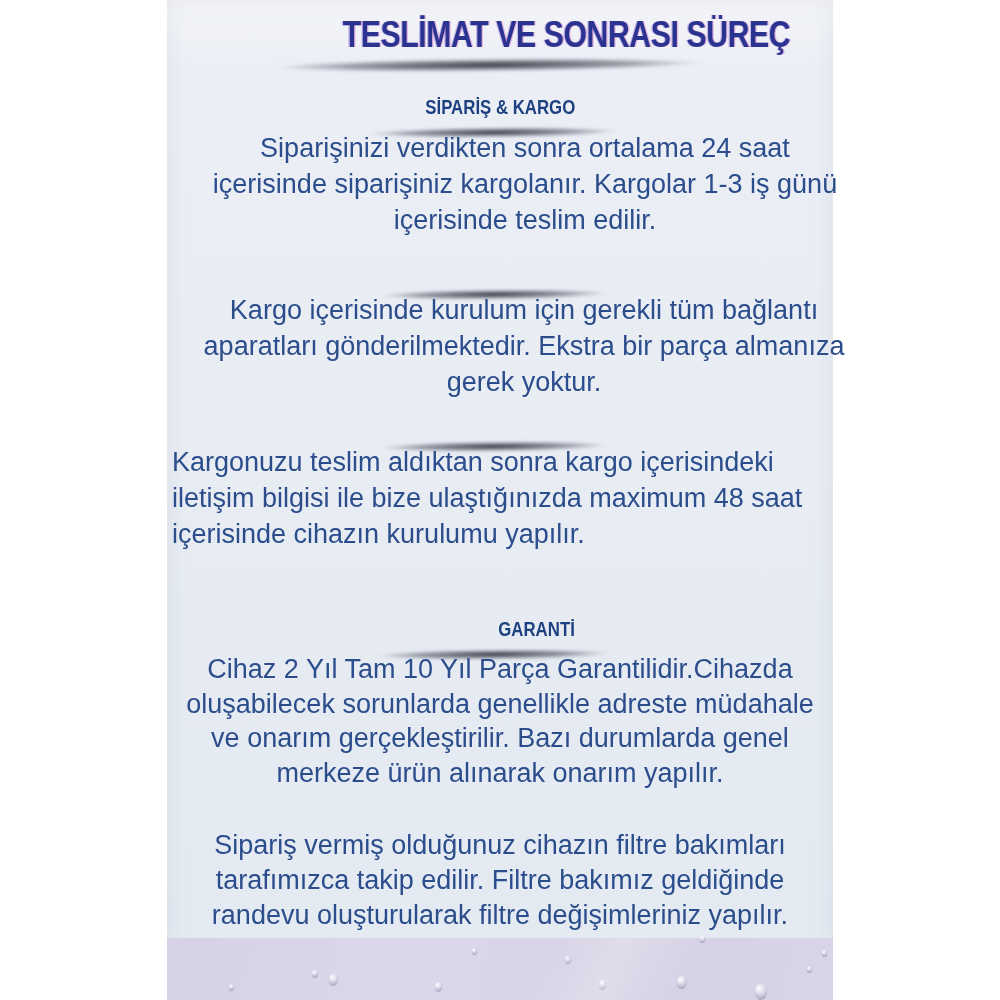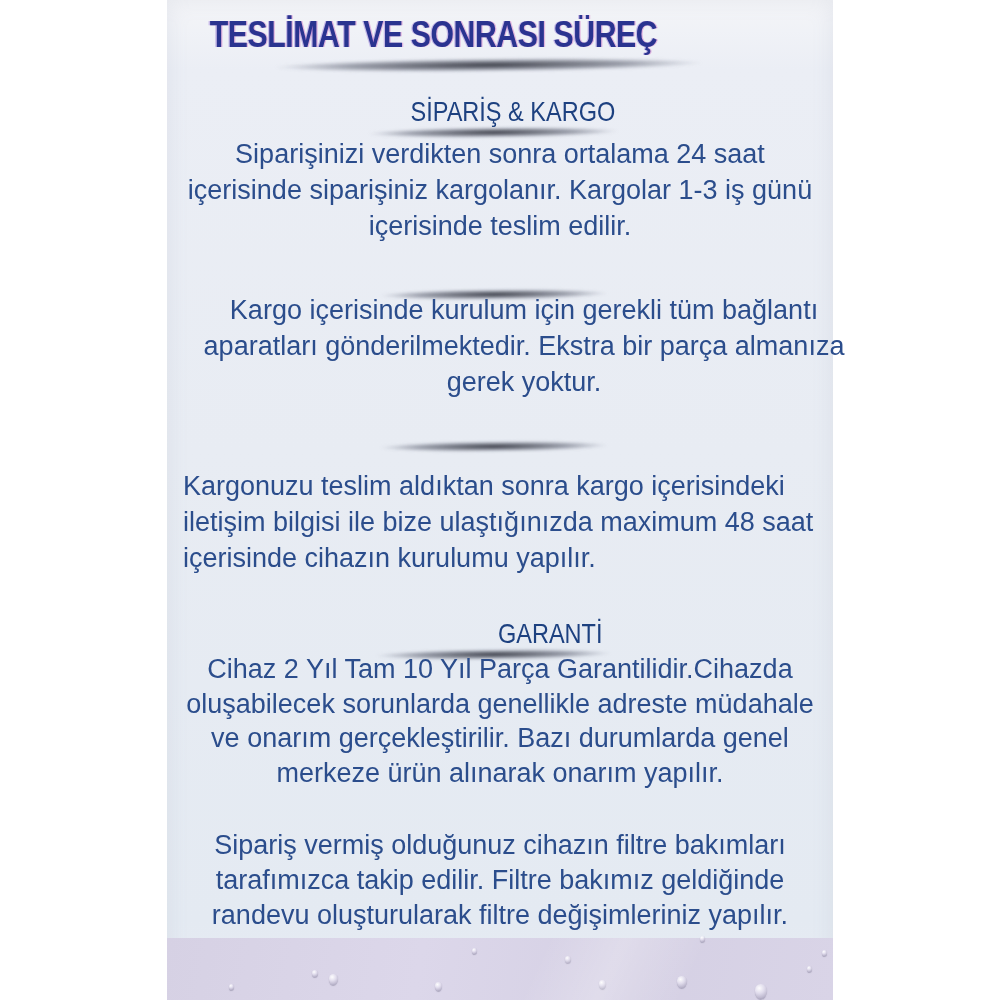--- a/index.html
+++ b/index.html
@@ -1,41 +1,41 @@
 <!DOCTYPE html>
 <html><head>
 <meta charset="utf-8">
 <style>
   html,body{margin:0;padding:0;background:#ffffff;}
   .canvas{position:relative;width:1000px;height:1000px;background:#ffffff;overflow:hidden;
           font-family:"Liberation Sans",sans-serif;}
   .panel{position:absolute;left:167px;top:0;width:666px;height:1000px;
          background:linear-gradient(180deg,#f4f5f8 0%,#ebeef5 7%,#e8ecf3 45%,#e4eaf2 92%,#e7ebf3 100%);
          box-shadow:inset 0 0 22px rgba(120,130,155,0.12);}
-  .title{position:absolute;top:14px;left:0;width:100%;text-align:left;
+  .title{position:absolute;top:14px;left:0;width:100%;text-align:right;
          font-size:36px;font-weight:700;letter-spacing:-0.5px;color:#2a3490;white-space:nowrap;}
   .title .condense{display:inline-block;transform:scaleX(0.84);transform-origin:50% 50%;
          text-shadow:1.5px 0 0 rgba(190,30,160,0.28),-1.5px 0 0 rgba(90,40,190,0.28);}
   .swoosh{position:absolute;left:50%;transform:translateX(-50%) rotate(-0.6deg);height:20px;
           border-radius:50%;filter:blur(1.5px);pointer-events:none;
           background:radial-gradient(ellipse 50% 34% at 48% 42%,rgba(18,20,30,0.82) 0%,rgba(55,60,78,0.45) 48%,rgba(110,115,135,0.18) 66%,rgba(140,145,165,0) 74%);}
   .swoosh-title{top:54px;width:580px;height:26px;}
   .swoosh-s1{top:124px;width:340px;}
   .swoosh-s2{top:286px;width:310px;}
   .swoosh-s3{top:438px;width:310px;}
   .swoosh-s4{top:646px;width:320px;}
-  .sec-h{position:absolute;left:13px;width:100%;text-align:center;font-size:28px;font-weight:400;
+  .sec-h{position:absolute;left:0;width:100%;text-align:center;font-size:20px;font-weight:700;
          color:#1d4180;white-space:nowrap;}
   .sec-h .condense{display:inline-block;transform:scaleX(0.84);transform-origin:50% 50%;}
   .h-s1{top:96px;} .h-s2{top:258px;} .h-s3{top:410px;} .h-s4{top:618px;margin-left:37px;} .h-s5{top:794px;}
   .h-s5 .condense{border-bottom:3px solid rgba(35,45,80,0.75);padding:0 4px 1px 4px;}
   .para{position:absolute;left:0;width:100%;text-align:center;white-space:pre-line;
         color:#2b4d8c;font-size:27px;line-height:36px;font-weight:400;}
-  .p-s1{top:136px;} .p-s2{top:292px;padding-left:24px;}
-  .p-s3{top:468px;text-align:left;padding-left:16px;width:calc(100% - 16px);}
+  .p-s1{top:130px;padding-left:25px;} .p-s2{top:292px;padding-left:24px;}
+  .p-s3{top:444px;text-align:left;padding-left:5px;width:calc(100% - 16px);}
   .p-s4{top:652px;line-height:34.5px;}
   .p-s5{top:828px;line-height:35px;}
   .footer-band{position:absolute;left:0;top:938px;width:666px;height:62px;
         background:linear-gradient(100deg,#d6d1e4 0%,#dcd7ea 38%,#d5d0e4 70%,#d9d4e7 100%);}
   .footer-band::after{content:"";position:absolute;inset:0;
         background:linear-gradient(115deg,rgba(255,255,255,0) 55%,rgba(255,255,255,0.25) 66%,rgba(255,255,255,0) 78%);}
   .drop{position:absolute;border-radius:48% 52% 55% 45% / 40% 42% 62% 58%;
         background:radial-gradient(circle at 35% 28%,rgba(255,255,255,0.95) 0%,rgba(235,232,244,0.45) 38%,rgba(158,152,178,0.45) 72%,rgba(116,110,138,0.75) 100%);
         box-shadow:0 1px 1px rgba(90,85,115,0.35);}
 </style>

